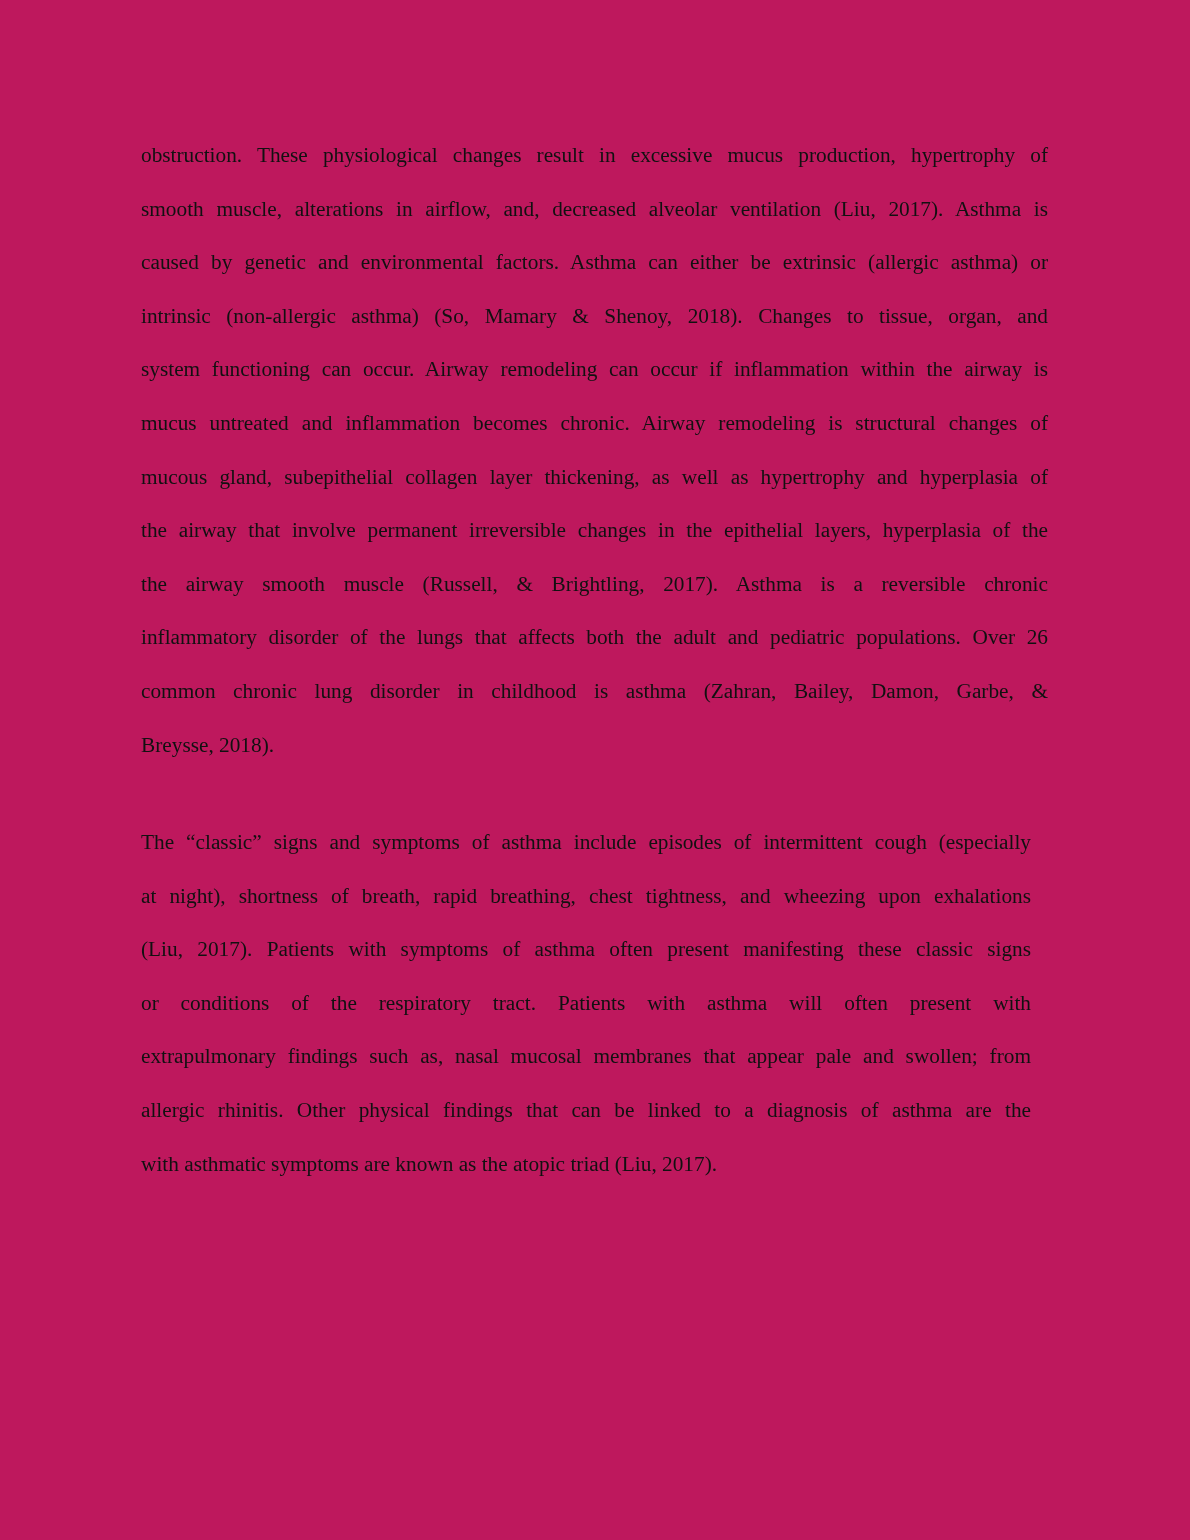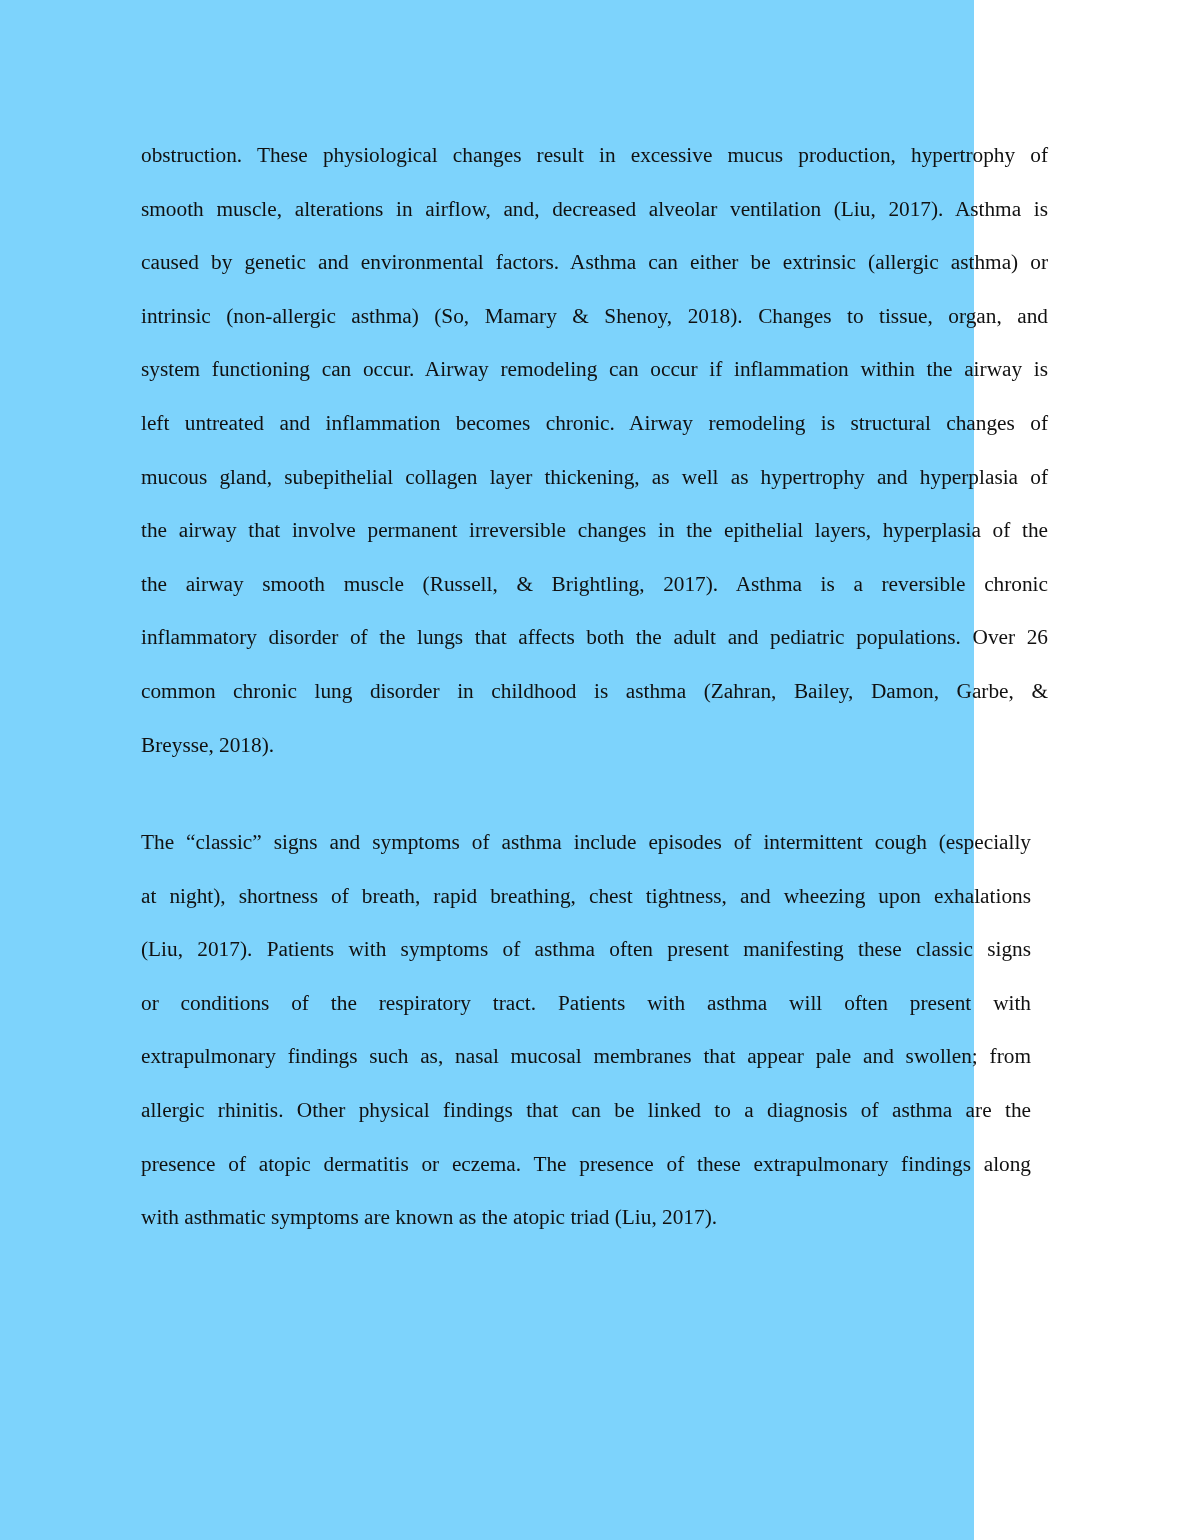--- a/index.html
+++ b/index.html
@@ -1,18 +1,18 @@
 <!DOCTYPE html>
 <html><head>
 <meta charset="utf-8">
 <style>
   html, body { margin: 0; padding: 0; background: #ffffff; }
   body { width: 1190px; height: 1540px; position: relative; overflow: hidden; }
   .page {
-    position: absolute; left: 0; top: 0; width: 974px; height: 1540px; background: #7dd3fc;
+    position: absolute; left: 0; top: 0; width: 1190px; height: 1540px; background: #be185d;
     font-family: "Liberation Serif", "DejaVu Serif", serif;
     color: #111111;
     font-size: 21.3px;
   }
   .para { position: absolute; left: 141px; }
   #para-1 { top: 140px; width: 907px; }
   #para-2 { top: 827px; width: 890px; }
   .line {
     display: block;
     height: 53.6px;
@@ -28,32 +28,31 @@
 </head>
 <body>
 
 <div class="page">
   <div class="para" id="para-1">
     <span class="line just">obstruction. These physiological changes result in excessive mucus production, hypertrophy of</span>
     <span class="line just">smooth muscle, alterations in airflow, and, decreased alveolar ventilation (Liu, 2017). Asthma is</span>
     <span class="line just">caused by genetic and environmental factors. Asthma can either be extrinsic (allergic asthma) or</span>
     <span class="line just">intrinsic (non-allergic asthma) (So, Mamary &amp; Shenoy, 2018). Changes to tissue, organ, and</span>
     <span class="line just">system functioning can occur. Airway remodeling can occur if inflammation within the airway is</span>
-    <span class="line just">left untreated and inflammation becomes chronic. Airway remodeling is structural changes of</span>
+    <span class="line just">mucus untreated and inflammation becomes chronic. Airway remodeling is structural changes of</span>
     <span class="line just">mucous gland, subepithelial collagen layer thickening, as well as hypertrophy and hyperplasia of</span>
     <span class="line just">the airway that involve permanent irreversible changes in the epithelial layers, hyperplasia of the</span>
     <span class="line just">the airway smooth muscle (Russell, &amp; Brightling, 2017). Asthma is a reversible chronic</span>
     <span class="line just">inflammatory disorder of the lungs that affects both the adult and pediatric populations. Over 26</span>
     <span class="line just">common chronic lung disorder in childhood is asthma (Zahran, Bailey, Damon, Garbe, &amp;</span>
     <span class="line just last">Breysse, 2018).</span>
   </div>
 
   <div class="para" id="para-2">
     <span class="line just">The “classic” signs and symptoms of asthma include episodes of intermittent cough (especially</span>
     <span class="line just">at night), shortness of breath, rapid breathing, chest tightness, and wheezing upon exhalations</span>
     <span class="line just">(Liu, 2017). Patients with symptoms of asthma often present manifesting these classic signs</span>
     <span class="line just">or conditions of the respiratory tract. Patients with asthma will often present with</span>
     <span class="line just">extrapulmonary findings such as, nasal mucosal membranes that appear pale and swollen; from</span>
     <span class="line just">allergic rhinitis. Other physical findings that can be linked to a diagnosis of asthma are the</span>
-    <span class="line just">presence of atopic dermatitis or eczema. The presence of these extrapulmonary findings along</span>
     <span class="line just last">with asthmatic symptoms are known as the atopic triad (Liu, 2017).</span>
   </div>
 </div>
 
 </body></html>

